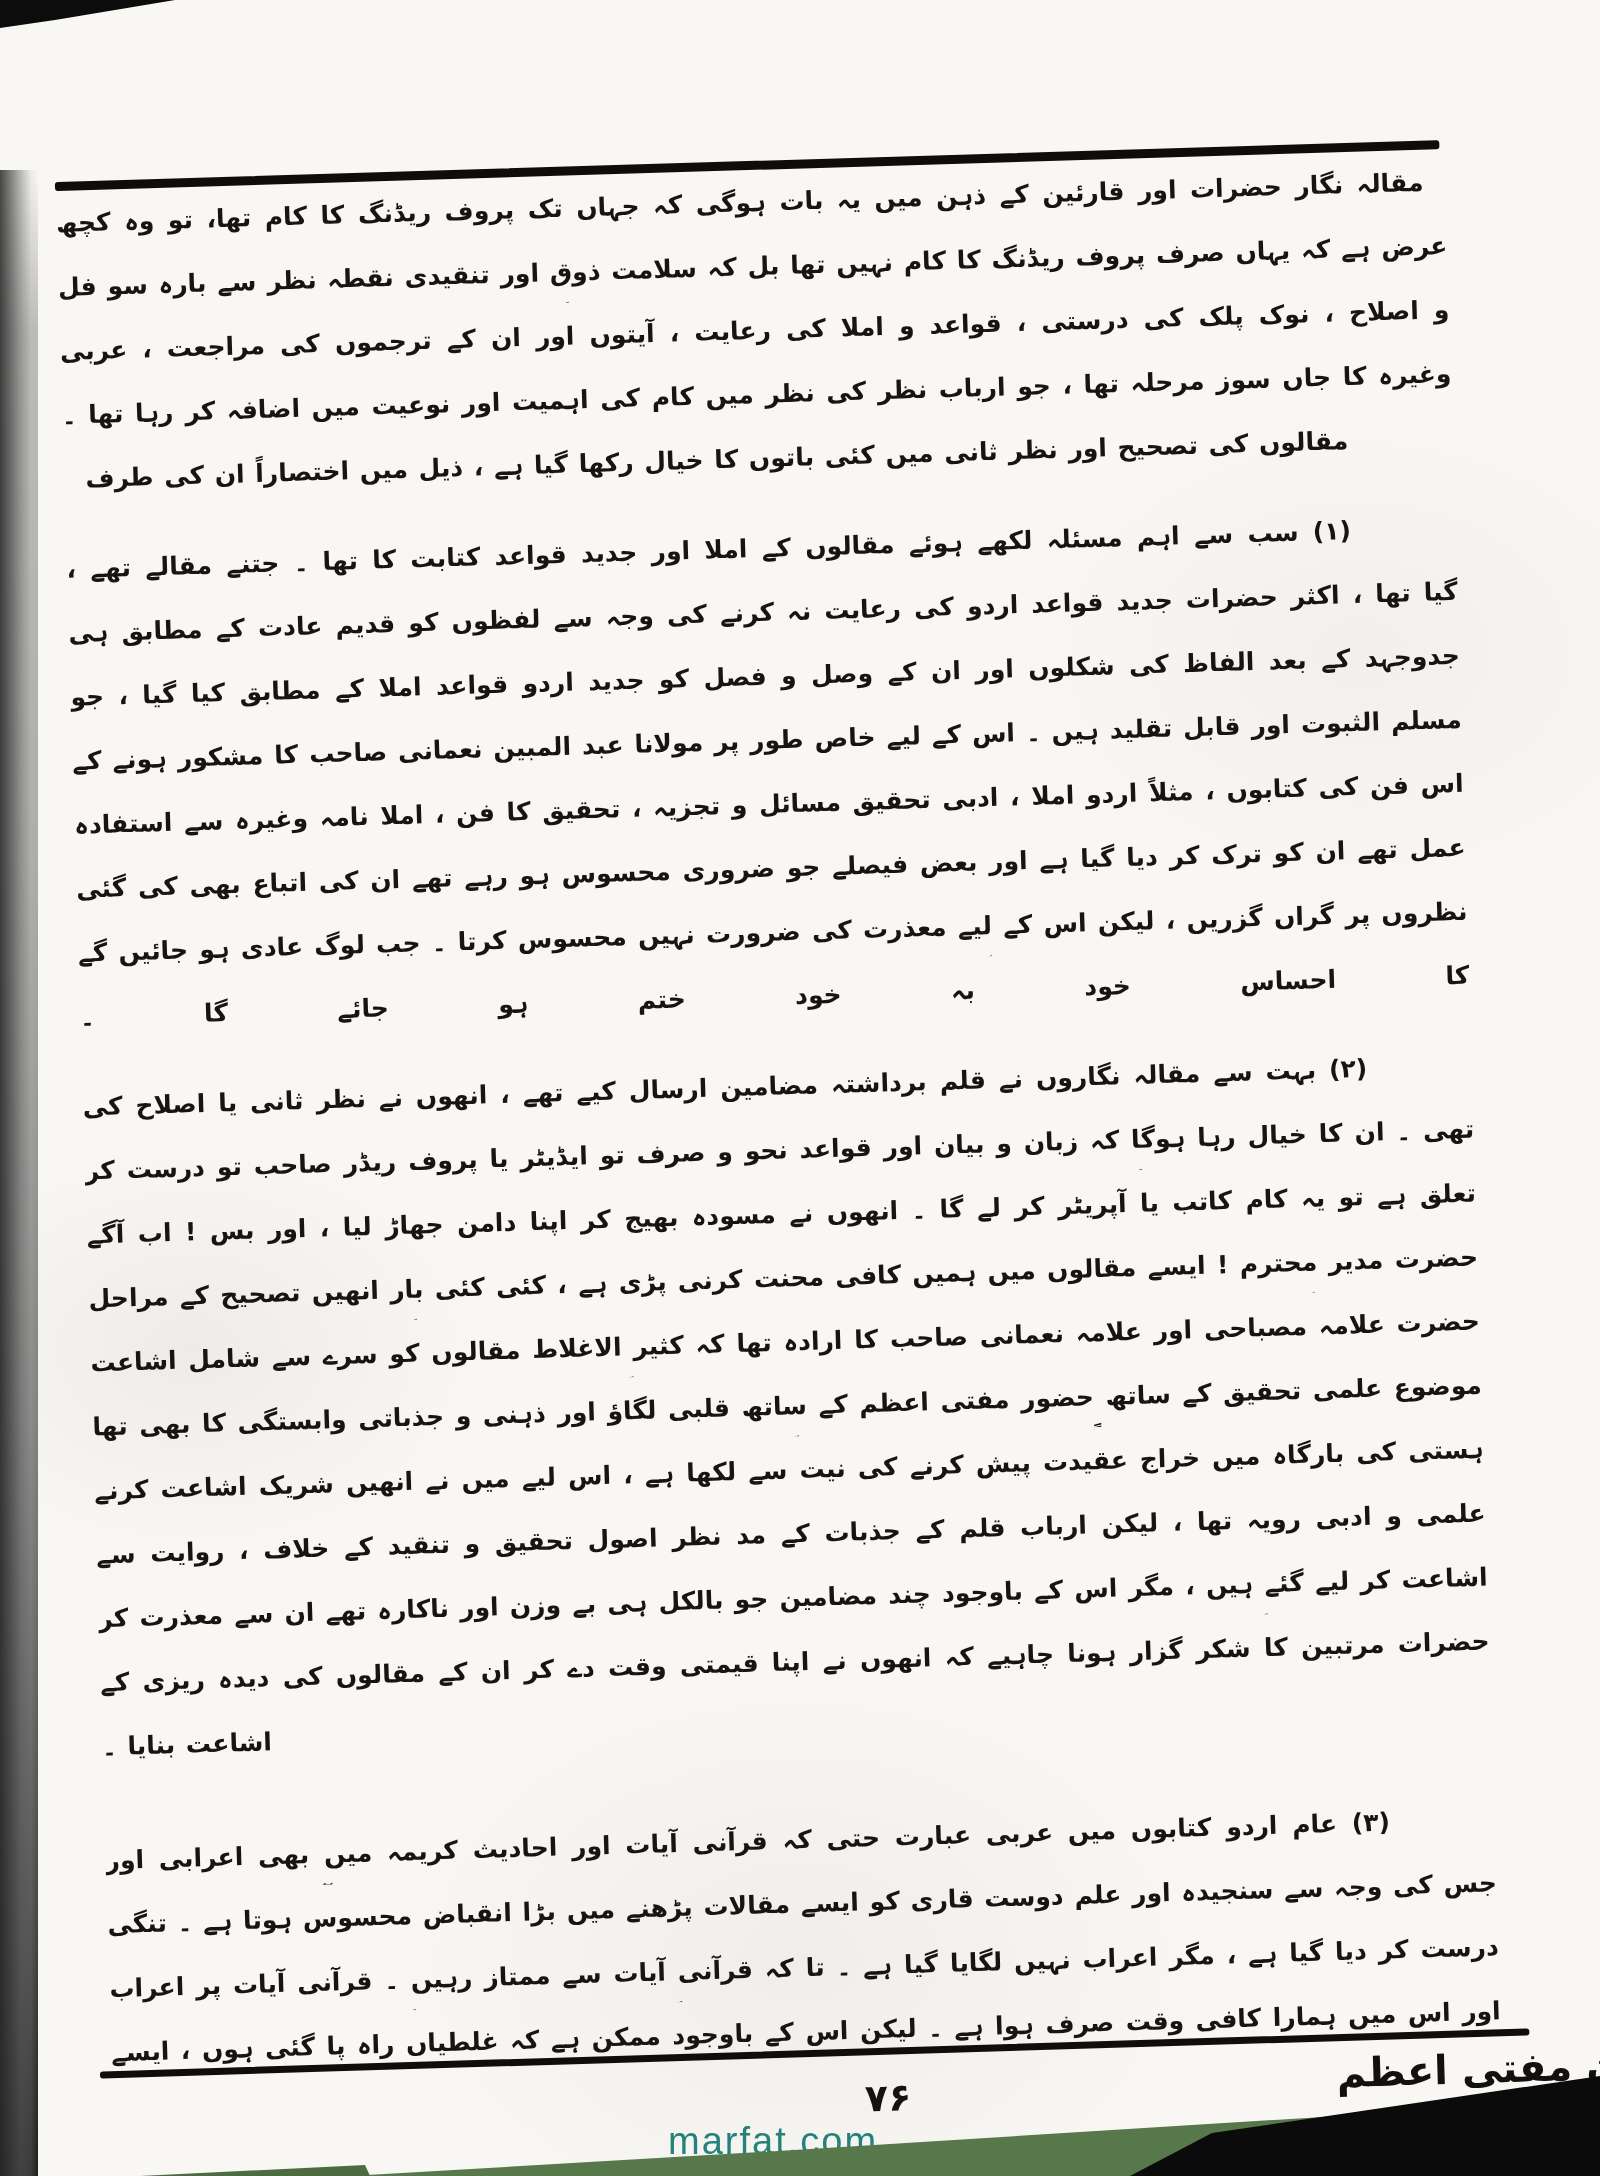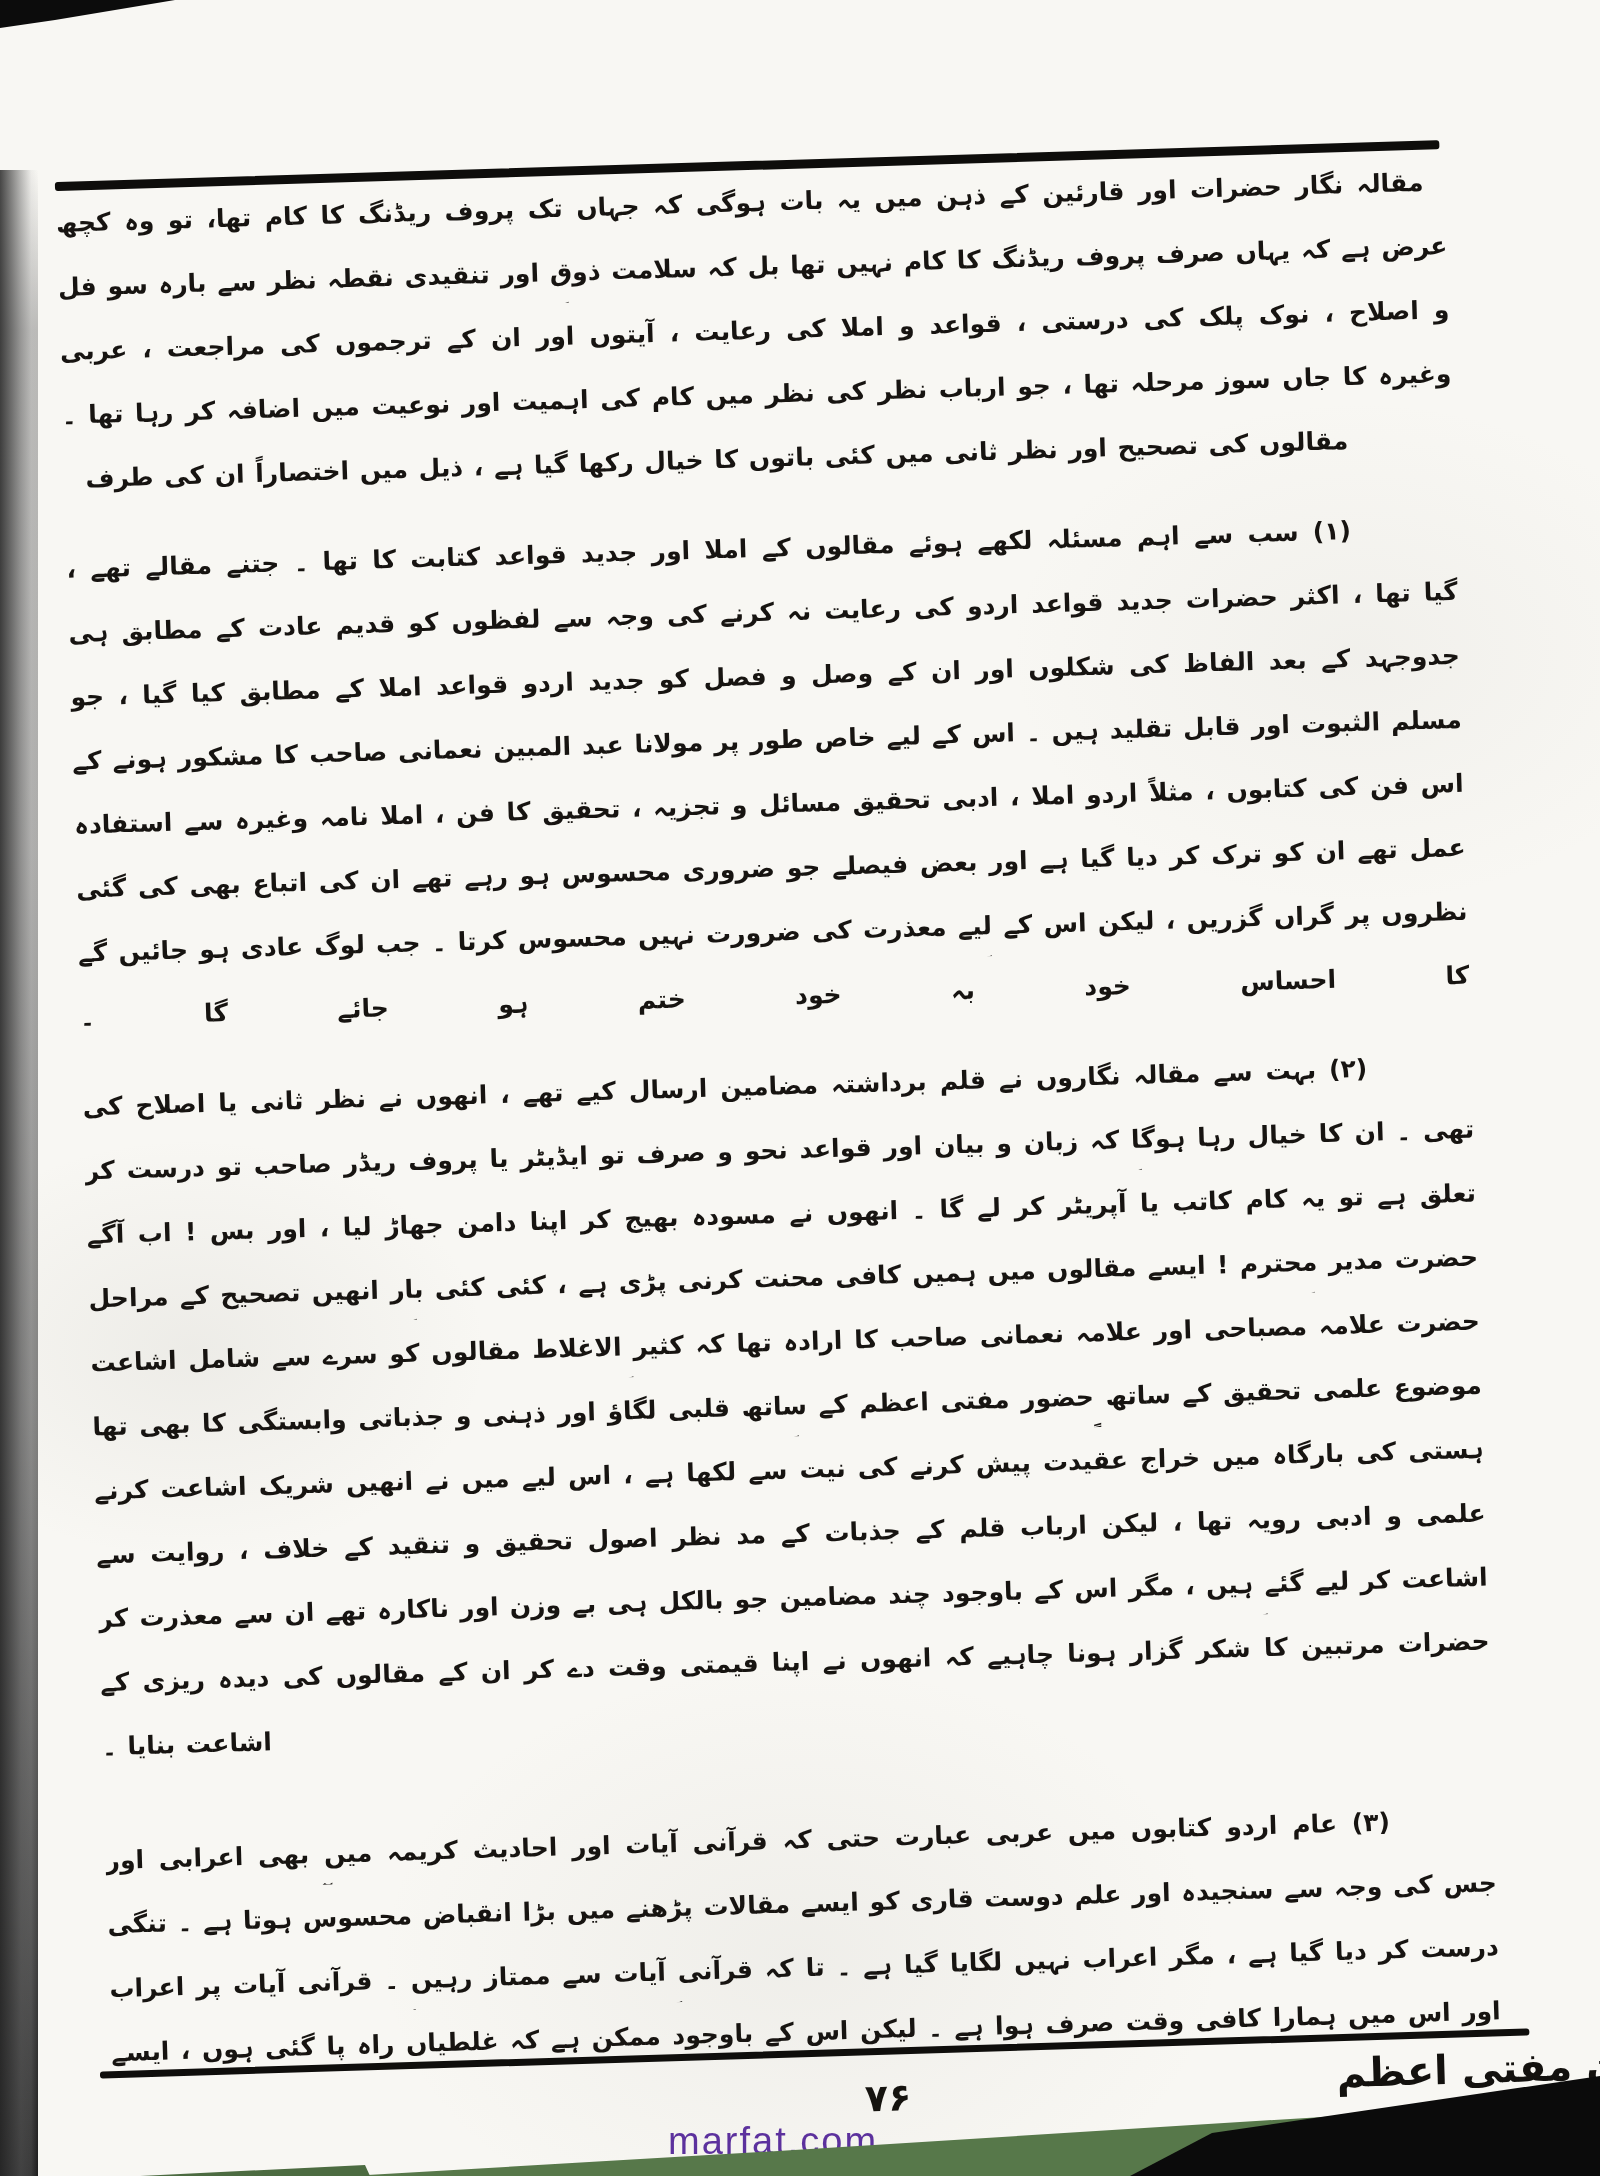--- a/index.html
+++ b/index.html
@@ -48,21 +48,21 @@
     position:absolute;left:1245px;top:1900px;width:330px;
     direction:rtl;font-weight:700;font-size:40px;color:#13110e;white-space:nowrap;
   }
   .page-number{
     position:absolute;left:690px;top:1912px;width:170px;text-align:center;
     font-weight:700;font-size:38px;color:#15130f;
   }
   .watermark{
     position:absolute;left:668px;top:2120px;
     font-family:"Liberation Sans",sans-serif;font-size:38px;font-weight:400;
-    color:#4c1d95;opacity:.9;letter-spacing:2px;
+    color:#0f766e;opacity:.9;letter-spacing:2px;
   }
   .strip-green{
     position:absolute;inset:0;background:#57784a;z-index:3;
     clip-path:polygon(350px 2176px,760px 2152px,1240px 2122px,1600px 2100px,1600px 2176px);
   }
   .strip-green-sliver{
     position:absolute;inset:0;background:#4c6b41;z-index:3;
     clip-path:polygon(140px 2176px,365px 2165px,370px 2176px);
   }
   .strip-black{

